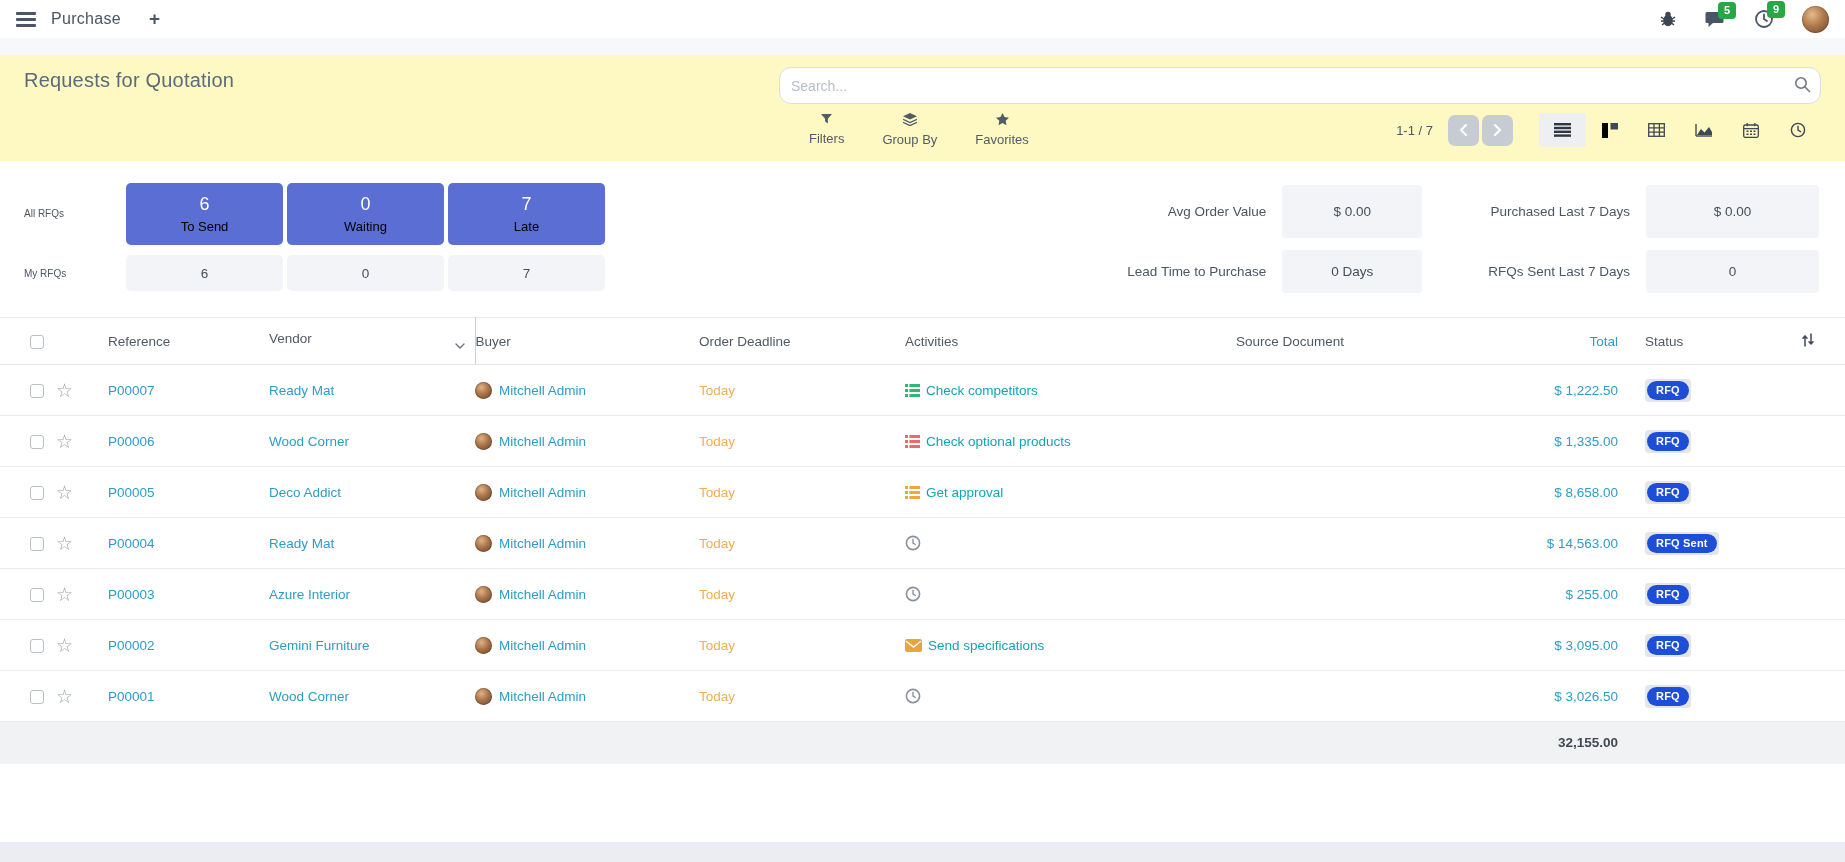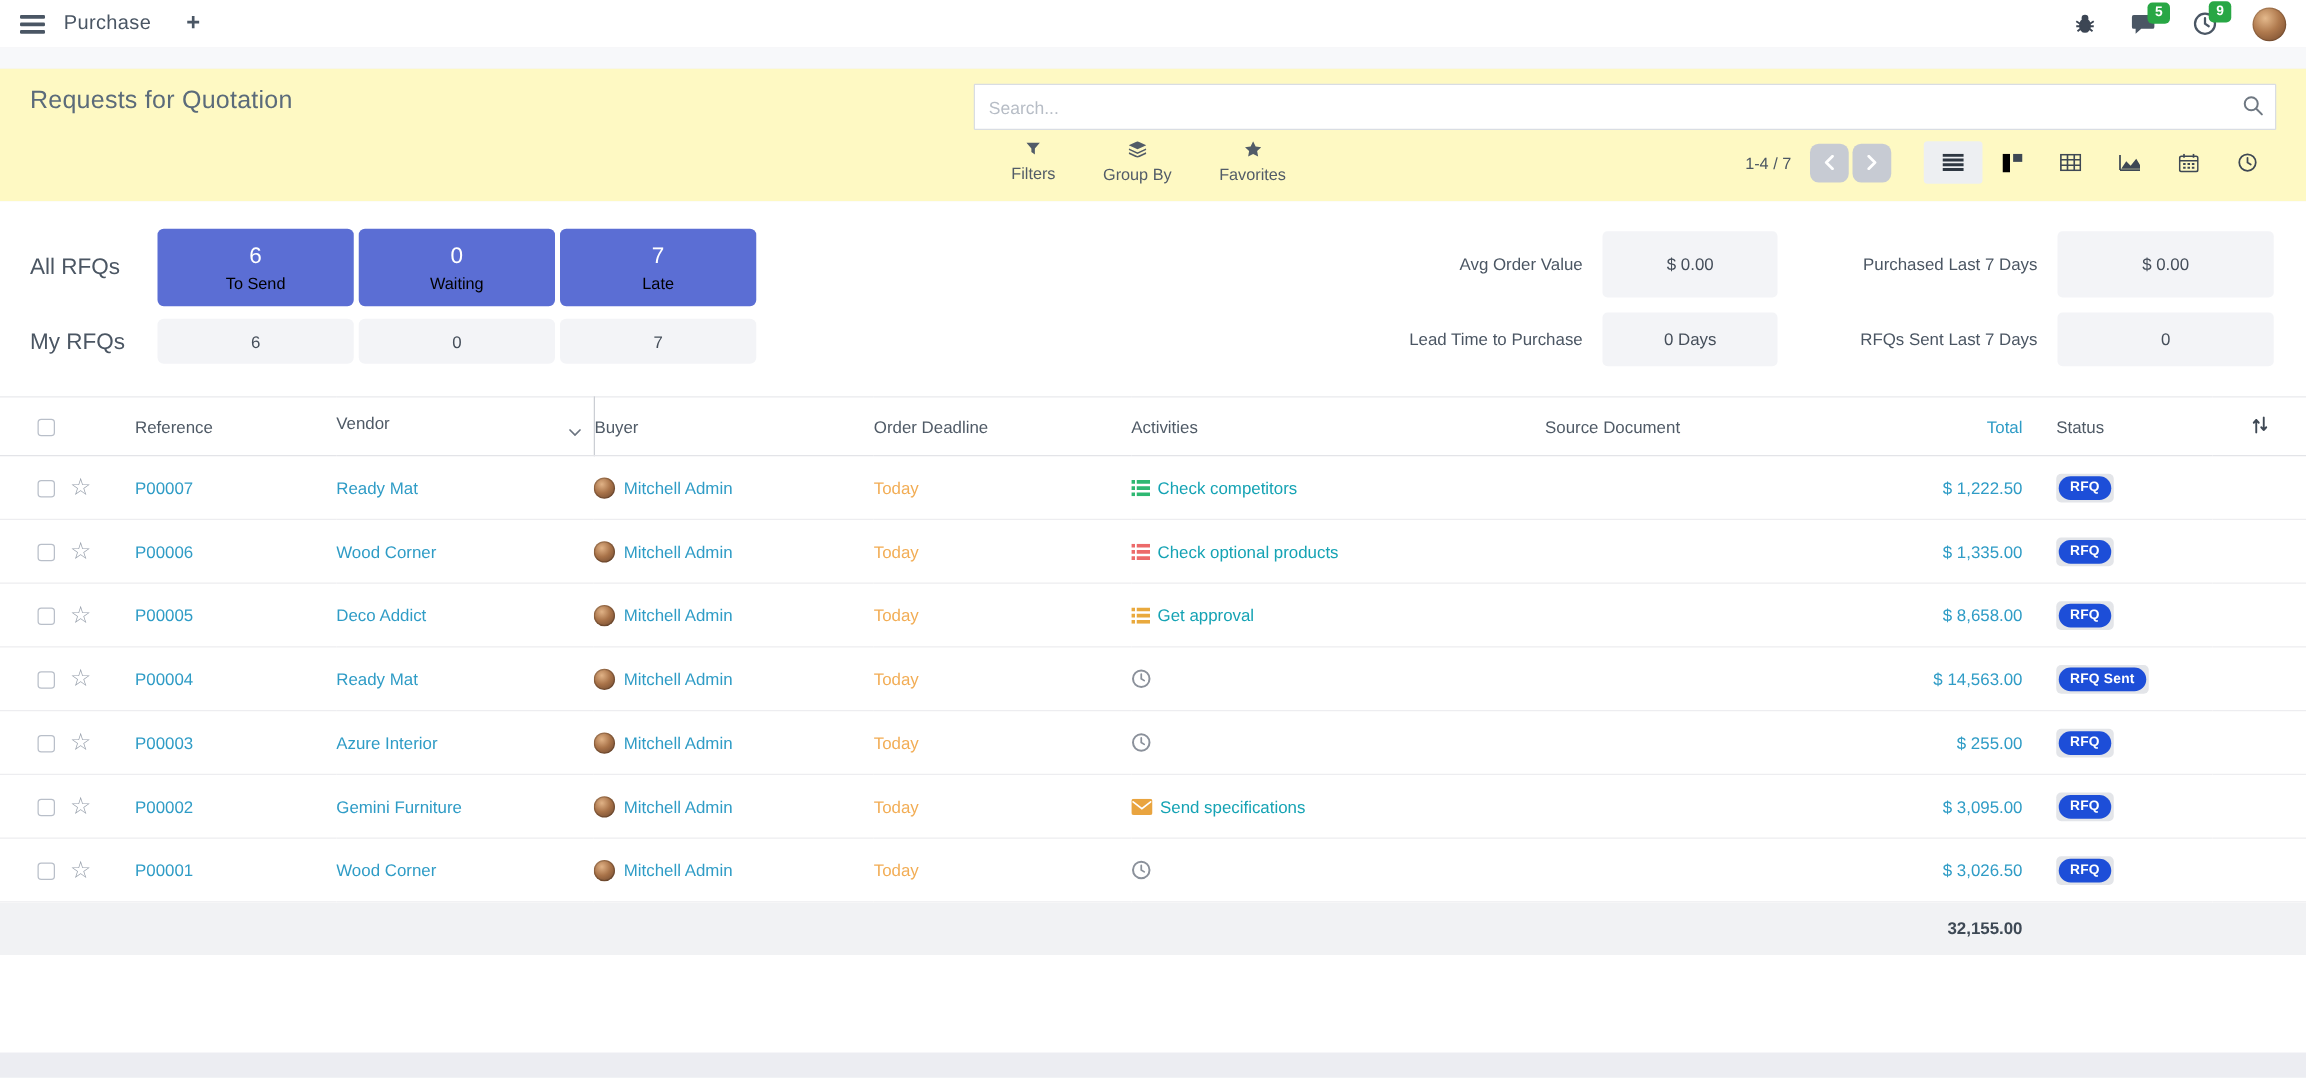--- a/index.html
+++ b/index.html
@@ -26,42 +26,42 @@
   .control-panel { background:#fef9c3; padding:12px 24px 14px; display:flex; }
   .cp-left { width:755px; }
   .page-title { font-size:20px; color:#5b6b7a; margin-top:2px; letter-spacing:.2px; }
   .cp-buttons { margin-top:13px; display:flex; gap:9px; }
   .btn-create { background:#5b6ed4; color:#fff; border:none; border-radius:4px;
     font-size:12px; font-weight:700; letter-spacing:.6px; padding:0 17px; height:35px; cursor:pointer; }
   .btn-export { background:#6e7681; border:none; border-radius:4px; width:46px; height:35px;
     display:flex; align-items:center; justify-content:center; cursor:pointer; }
   .cp-right { flex:1; display:flex; flex-direction:column; }
   .search-wrap { position:relative; height:37px; }
-  .search-input { width:100%; height:37px; border:1px solid #d9dde3; border-radius:1px;
+  .search-input { width:100%; height:37px; border:1px solid #d9dde3; border-radius:12px;
     padding:0 34px 0 11px; font-size:14px; color:#333; outline:none;
     font-family:"Liberation Sans", sans-serif; }
   .search-input::placeholder { color:#b7bdc6; }
   .search-icon { position:absolute; right:10px; top:9px; }
   .cp-tools { display:flex; align-items:center; margin-top:9px; padding-left:30px; }
   .tool-btn { display:flex; align-items:center; gap:6px; font-size:13px; color:#525c68; cursor:pointer;flex-direction:column; }
   .tool-btn + .tool-btn { margin-left:38px; }
   .pager { margin-left:auto; display:flex; align-items:center; }
   .pager-count { font-size:13px; color:#4c5763; margin-right:12px; }
   .pager-btn { width:31px; height:31px; background:#c7cbd3; border:none; border-radius:7px;
     display:flex; align-items:center; justify-content:center; cursor:pointer; margin-left:3px; }
   .view-switcher { display:flex; margin-left:26px; }
   .vs-btn { width:47px; height:34px; display:flex; align-items:center; justify-content:center;
     cursor:pointer; border-radius:3px; }
   .vs-btn.active { background:#edeff2; }
 
   
   .dashboard { background:#fff; padding:20px 26px 24px 24px; display:flex; justify-content:space-between; }
   .dash-left { display:grid; grid-template-columns:98px 157px 157px 157px;
     column-gap:4px; row-gap:7px; align-items:center; }
-  .dash-row-label { font-size:18px; color:#4b5663; }
+  .dash-row-label { font-size:10px; color:#4b5663; }
   .stat-card { background:#5b6ed4; border-radius:5px; height:62px; color:#fff;
     display:flex; flex-direction:column; align-items:center; justify-content:center; cursor:pointer; }
   .stat-card .num { font-size:18px; }
   .stat-card .lbl { font-size:13px; margin-top:4px; color:#000000; }
   .stat-mini { background:#f3f4f7; border-radius:5px; height:36px; font-size:13.5px; color:#454e5a;
     display:flex; align-items:center; justify-content:center; cursor:pointer; }
   .dash-right { display:grid; grid-template-columns:auto 140px auto 173px;
     row-gap:12px; align-items:center; padding-top:4px; }
   .kpi-label { font-size:13.5px; color:#4b5663; text-align:right; padding-right:16px; }
   .kpi-label.second { padding-left:66px; }
@@ -169,21 +169,21 @@
         <span>Group By</span>
       </div>
       <div class="tool-btn">
         <svg width="13" height="13" viewBox="0 0 13 13">
           <path d="M6.5 0l2 4.1 4.5.6-3.3 3.1.8 4.4-4-2.1-4 2.1.8-4.4L0 4.7l4.5-.6z" fill="#525c68"></path>
         </svg>
         <span>Favorites</span>
       </div>
 
       <div class="pager">
-        <span class="pager-count">1-4 / 7</span>
+        <span class="pager-count">1-1 / 7</span>
         <button class="pager-btn">
           <svg width="9" height="12" viewBox="0 0 9 12">
             <path d="M7 1L2 6l5 5" stroke="#fff" stroke-width="2.2" fill="none" stroke-linecap="round" stroke-linejoin="round"></path>
           </svg>
         </button>
         <button class="pager-btn">
           <svg width="9" height="12" viewBox="0 0 9 12">
             <path d="M2 1l5 5-5 5" stroke="#fff" stroke-width="2.2" fill="none" stroke-linecap="round" stroke-linejoin="round"></path>
           </svg>
         </button>

